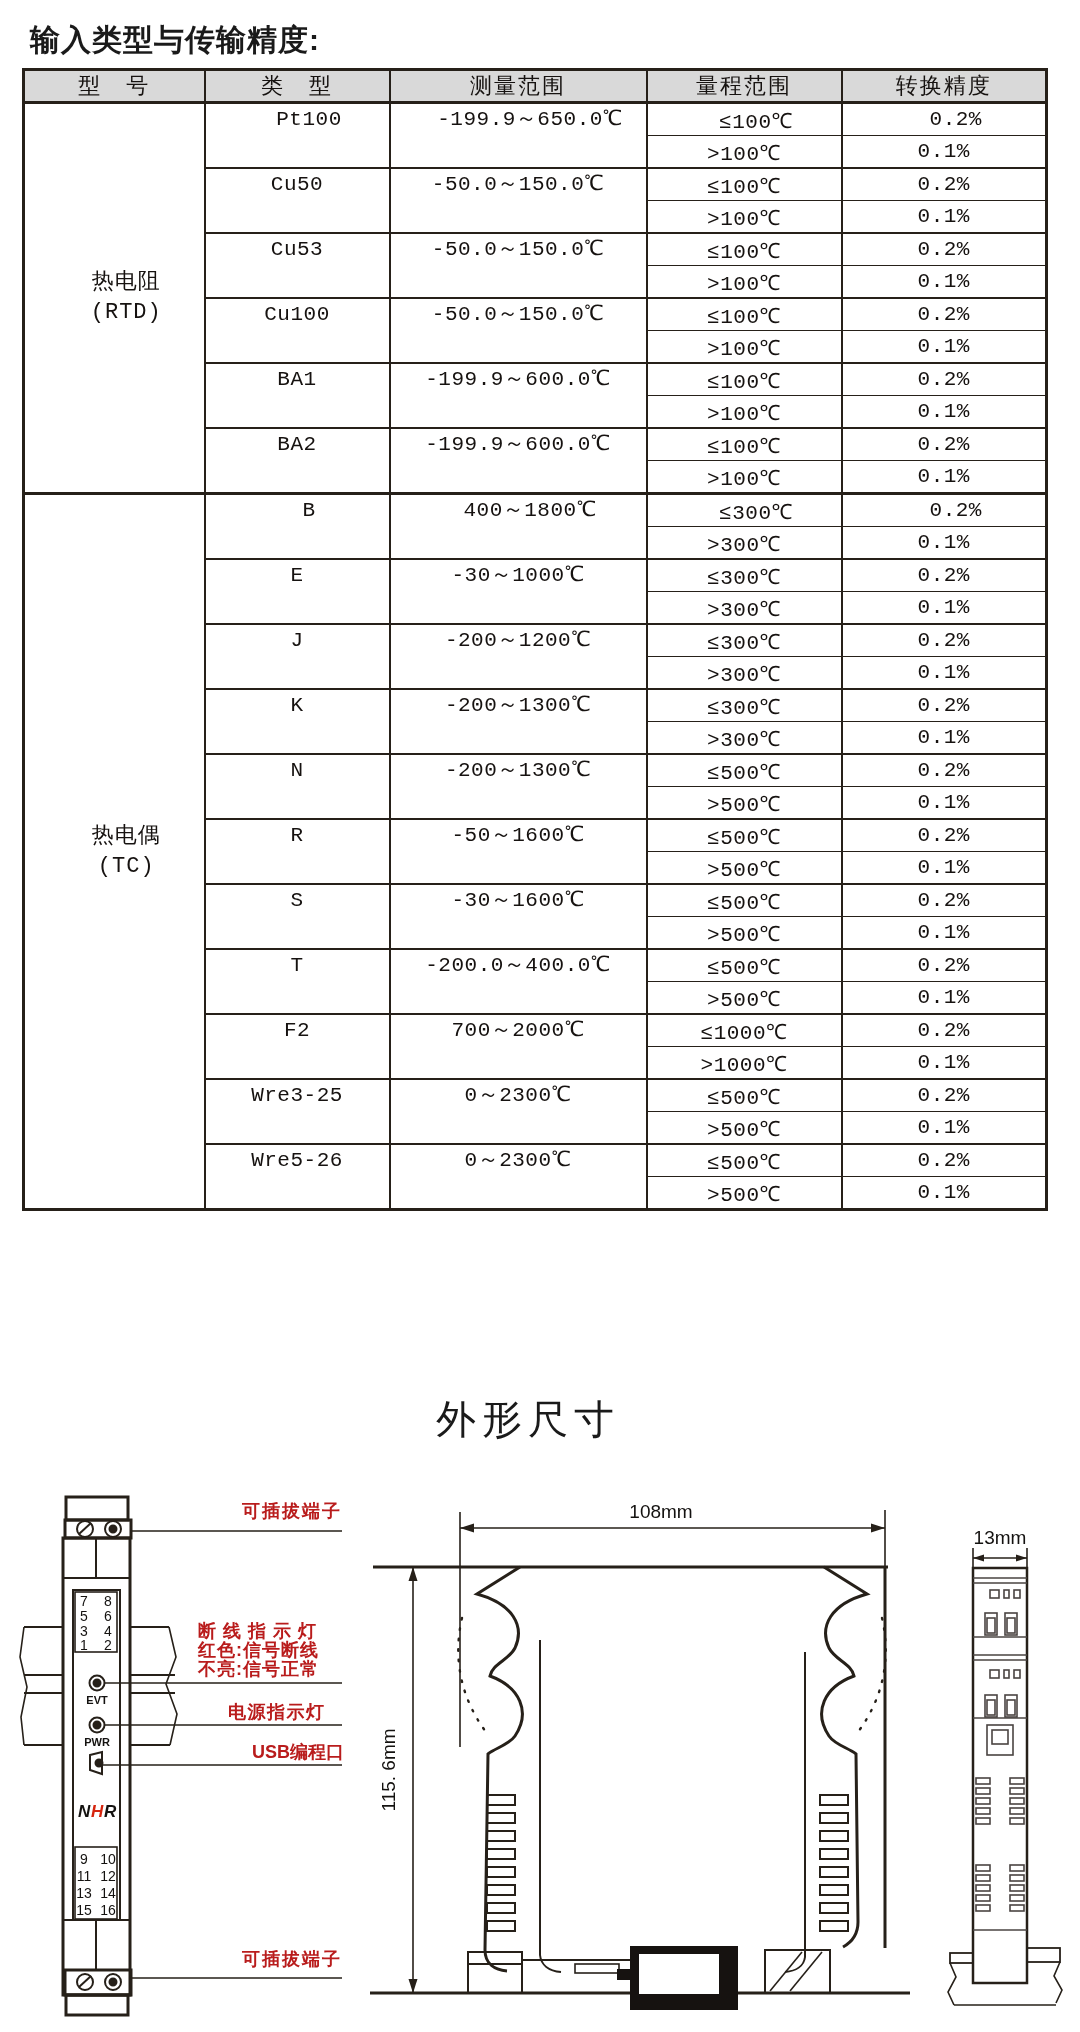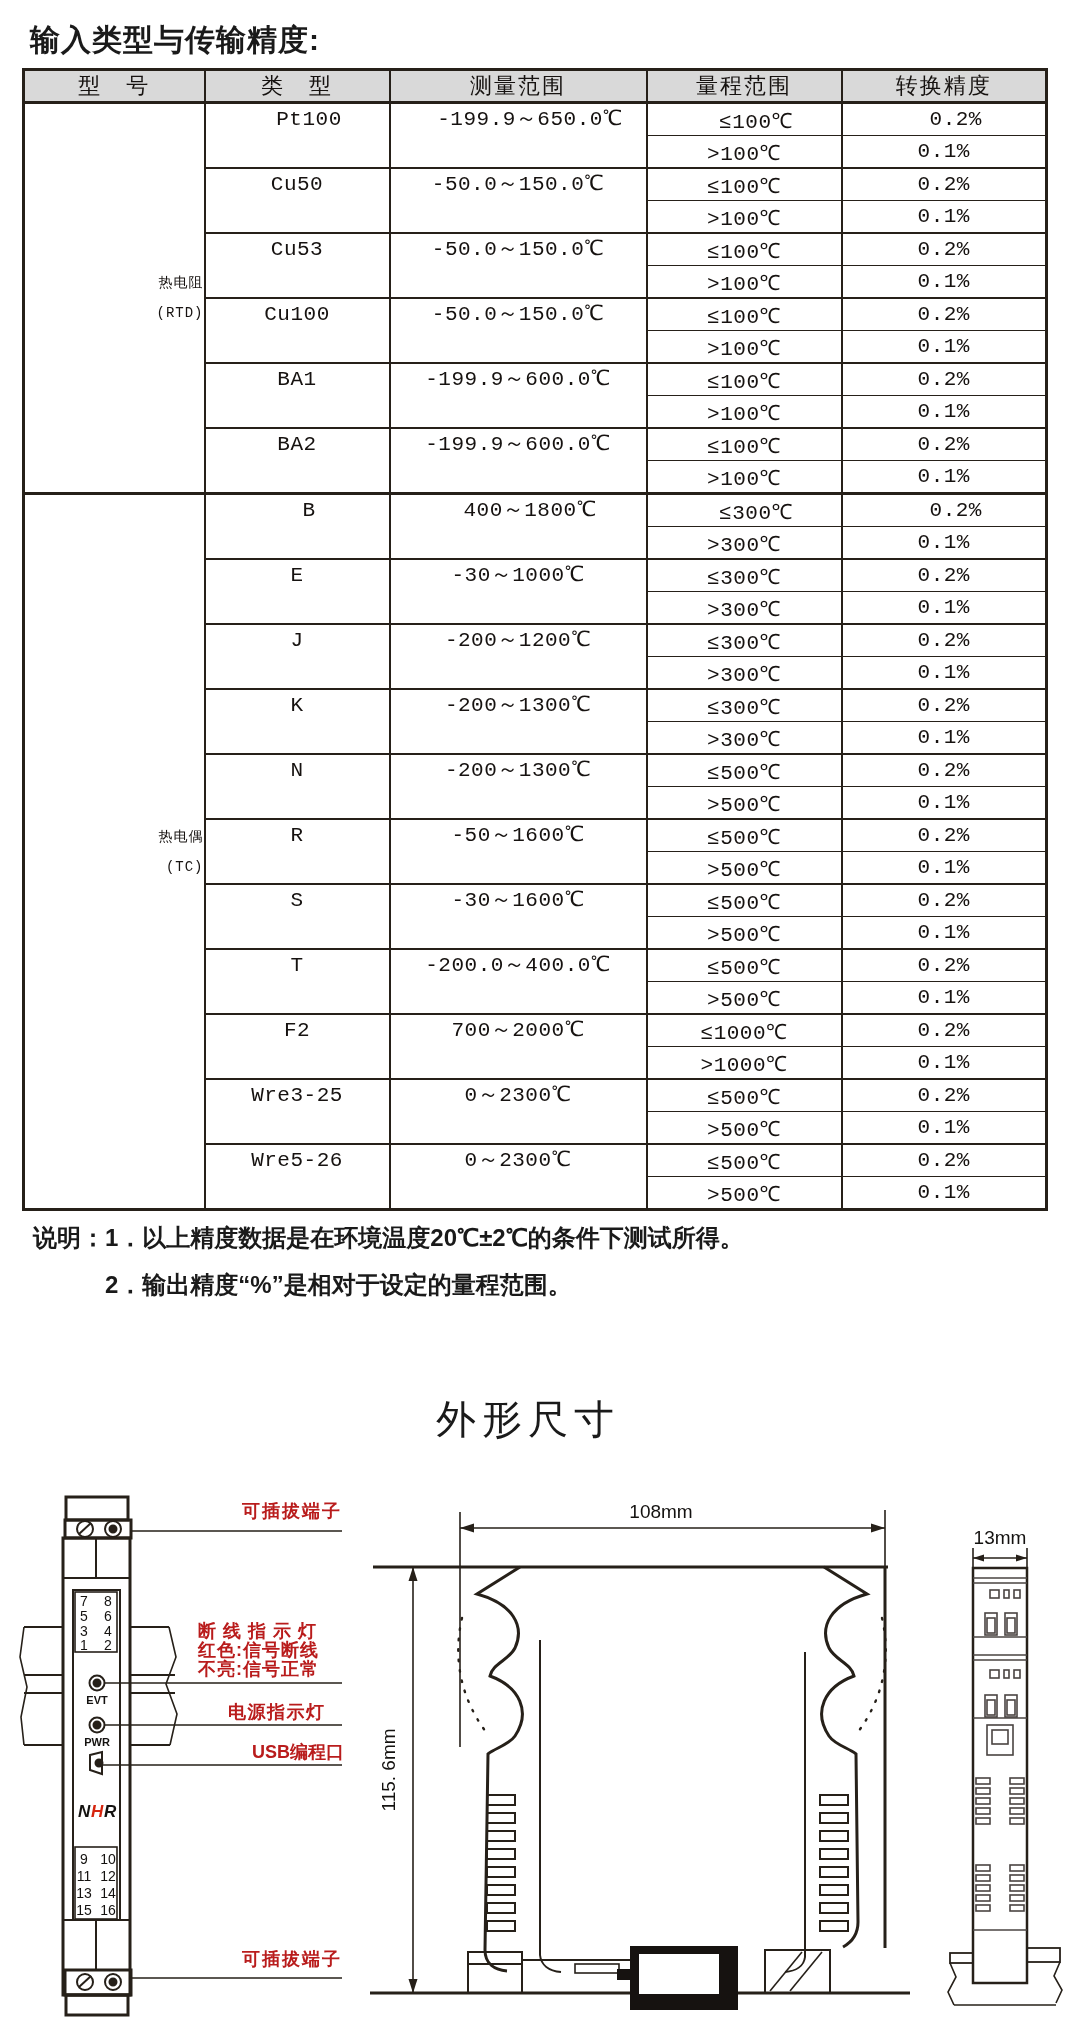--- a/index.html
+++ b/index.html
@@ -39,21 +39,21 @@
     border-top:1px solid var(--line);border-bottom:1px solid var(--line);
     padding:0;text-align:center;
   }
   #spec-table tr.block-start td{border-top:2.5px solid var(--line);}
   #spec-table tr.group-start td{border-top:3px solid var(--line);padding-left:24px;}
   #spec-table td.span-cell,#spec-table td.acc-cell{height:31px;letter-spacing:0.5px;}
   #spec-table td.type-cell,#spec-table td.range-cell{
     vertical-align:top;line-height:32px;letter-spacing:0.5px;
   }
   #spec-table td.model-cell{
-    vertical-align:middle;font-size:14px;letter-spacing:1px;line-height:30px;text-align:right;
+    vertical-align:middle;font-size:22px;letter-spacing:1px;line-height:30px;
   }
   
   #notes{
     left:33px;top:1222px;width:1020px;
     font-size:24px;font-weight:bold;line-height:31px;
   }
   .note-row{margin-bottom:16px;white-space:nowrap;}
   .note-row.indent{padding-left:72px;}
   #notes .note-label{display:inline;}
   
@@ -269,26 +269,20 @@
         <td class="acc-cell">0.2%</td>
       </tr>
       <tr class="sub-row">
         <td class="span-cell">&gt;500℃</td>
         <td class="acc-cell">0.1%</td>
       </tr>
     </tbody>
 </table>
 
 <div class="abs" id="notes">
-  <div class="note-row">
-    <span class="note-label">说明：</span><span>1．以上精度数据是在环境温度20℃±2℃的条件下测试所得。</span>
-  </div>
-  <div class="note-row indent">
-    <span>2．输出精度“%”是相对于设定的量程范围。</span>
-  </div>
 </div>
 
 <div class="abs" id="dim-title">外形尺寸</div>
 
 <svg style="left:18px;top:1452px" width="482" height="575" viewBox="0 0 482 575">
   <g stroke="var(--line)" fill="none" stroke-width="2">
 
     <g>
       <path d="M6,175 H45 M6,223 H45 M6,241 H45 M6,293 H45" stroke-width="2"></path>
       <path d="M6,175 L2,205 L9,235 L3,265 L6,293" stroke-width="1.6"></path>

